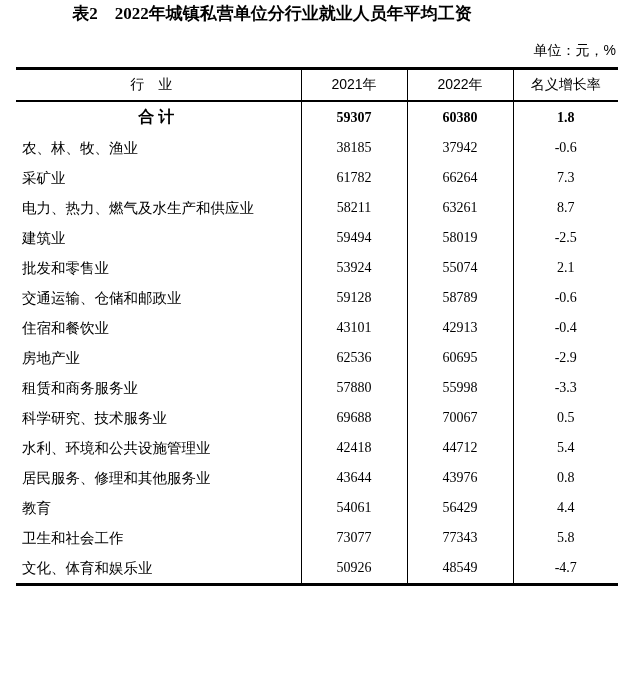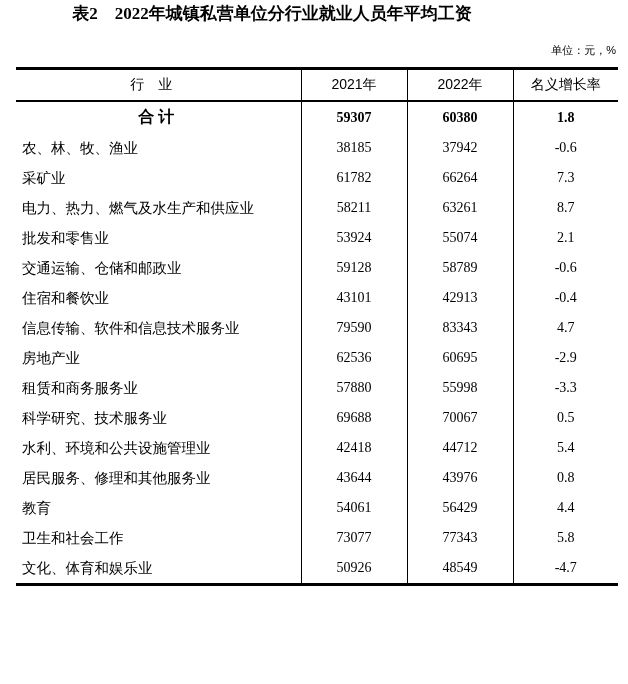--- a/index.html
+++ b/index.html
@@ -5,21 +5,21 @@
     html, body { margin: 0; padding: 0; background: #ffffff; }
     body { width: 628px; height: 684px; position: relative; overflow: hidden; color: #000; }
     .title {
       position: absolute; left: 0; top: 3px; width: 544px; text-align: center;
       font-family: "Liberation Serif", "DejaVu Serif", serif; font-weight: bold;
       font-size: 17px; letter-spacing: 0px; line-height: 22px;
     }
     .unit {
       position: absolute; right: 12px; top: 41px;
       font-family: "Liberation Sans", "DejaVu Sans", sans-serif;
-      font-size: 11px; line-height: 18px;
+      font-size: 14px; line-height: 18px;
     }
     table {
       position: absolute; left: 16px; top: 67px; width: 602px;
       border-collapse: collapse; table-layout: fixed;
       border-top: 3px solid #000; border-bottom: 3px solid #000;
     }
     col.c0 { width: 285px; }
     col.c1 { width: 106px; }
     col.c2 { width: 106px; }
     col.c3 { width: 105px; }
@@ -83,42 +83,42 @@
         <td class="num">66264</td>
         <td class="num">7.3</td>
       </tr>
       <tr>
         <td class="name">电力、热力、燃气及水生产和供应业</td>
         <td class="num">58211</td>
         <td class="num">63261</td>
         <td class="num">8.7</td>
       </tr>
       <tr>
+        <td class="name">建筑业</td>
+        <td class="num">59494</td>
+        <td class="num">58019</td>
+        <td class="num">-2.5</td>
+      </tr>
+      <tr>
         <td class="name">批发和零售业</td>
         <td class="num">53924</td>
         <td class="num">55074</td>
         <td class="num">2.1</td>
       </tr>
       <tr>
         <td class="name">交通运输、仓储和邮政业</td>
         <td class="num">59128</td>
         <td class="num">58789</td>
         <td class="num">-0.6</td>
       </tr>
       <tr>
         <td class="name">住宿和餐饮业</td>
         <td class="num">43101</td>
         <td class="num">42913</td>
         <td class="num">-0.4</td>
-      </tr>
-      <tr>
-        <td class="name">信息传输、软件和信息技术服务业</td>
-        <td class="num">79590</td>
-        <td class="num">83343</td>
-        <td class="num">4.7</td>
       </tr>
       <tr>
         <td class="name">房地产业</td>
         <td class="num">62536</td>
         <td class="num">60695</td>
         <td class="num">-2.9</td>
       </tr>
       <tr>
         <td class="name">租赁和商务服务业</td>
         <td class="num">57880</td>

